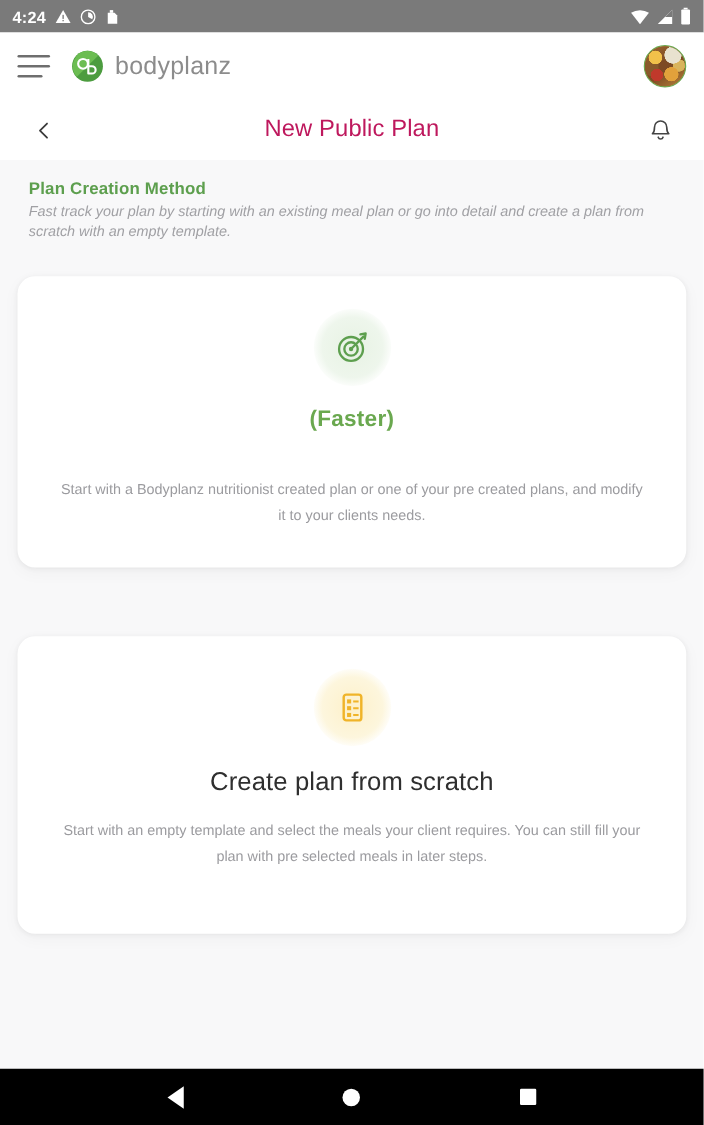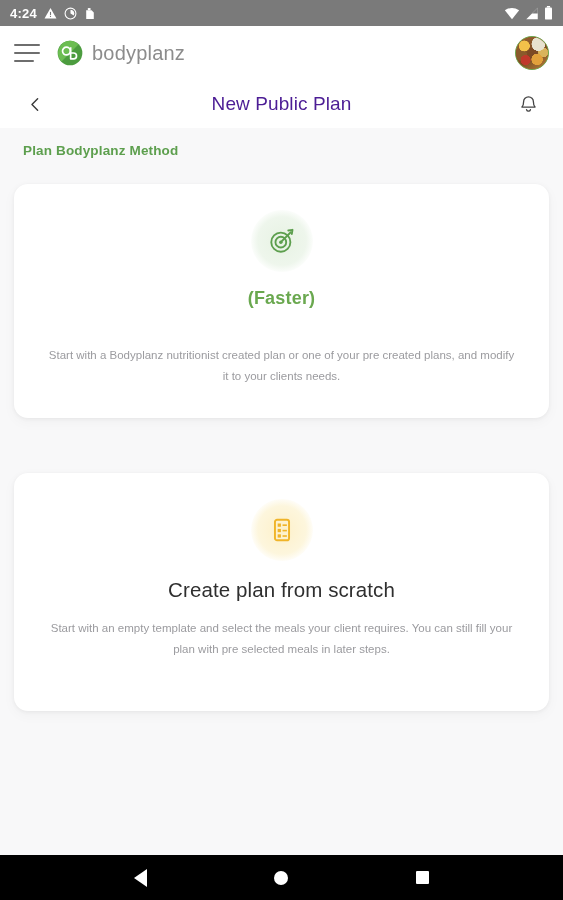--- a/index.html
+++ b/index.html
@@ -72,21 +72,21 @@
     display:flex; align-items:center;
     padding:0 18px; background:#ffffff;
   }
   .icon-btn {
     width:34px; height:34px;
     display:flex; align-items:center; justify-content:center;
     cursor:pointer; background:none; border:none;
   }
   .page-title {
     flex:1; text-align:center;
-    font-size:19px; color:#4c1d95; letter-spacing:.1px;
+    font-size:19px; color:#be185d; letter-spacing:.1px;
   }
 
   
   .content {
     flex:1 1 auto;
     background:#f8f8f9;
     padding:10px 14px 0 14px;
     overflow:hidden;
   }
   .section-title {
@@ -212,21 +212,22 @@
     <div class="page-title">New Public Plan</div>
     <button class="icon-btn">
       <svg width="21" height="21" viewBox="0 0 24 24">
         <path d="M12 3.2 a5.6 5.6 0 0 0 -5.6 5.6 c0 4.4 -1.9 6.1 -1.9 6.1 h15 s-1.9 -1.7 -1.9 -6.1 A5.6 5.6 0 0 0 12 3.2 Z" fill="none" stroke="#444" stroke-width="1.5" stroke-linejoin="round"></path>
         <path d="M9.8 18 a2.3 2.3 0 0 0 4.4 0" fill="none" stroke="#444" stroke-width="1.5" stroke-linecap="round"></path>
       </svg>
     </button>
   </div>
 
   <div class="content">
-    <div class="section-title">Plan Bodyplanz Method</div>
+    <div class="section-title">Plan Creation Method</div>
+    <div class="section-sub">Fast track your plan by starting with an existing meal plan or go into detail and create a plan from scratch with an empty template.</div>
 
     <div class="card card-1">
       <div class="icon-halo halo-green">
         <svg width="28" height="28" viewBox="0 0 24 24">
           <circle cx="11" cy="13" r="8.2" fill="none" stroke="#5d9f4e" stroke-width="1.6"></circle>
           <circle cx="11" cy="13" r="4.6" fill="none" stroke="#5d9f4e" stroke-width="1.6"></circle>
           <circle cx="11" cy="13" r="1.5" fill="#5d9f4e"></circle>
           <path d="M11 13 L19.5 4.5" fill="none" stroke="#5d9f4e" stroke-width="1.6" stroke-linecap="round"></path>
           <path d="M17.4 3 l3.6 -0.6 l-0.6 3.6" fill="none" stroke="#5d9f4e" stroke-width="1.6" stroke-linecap="round" stroke-linejoin="round"></path>
         </svg>

